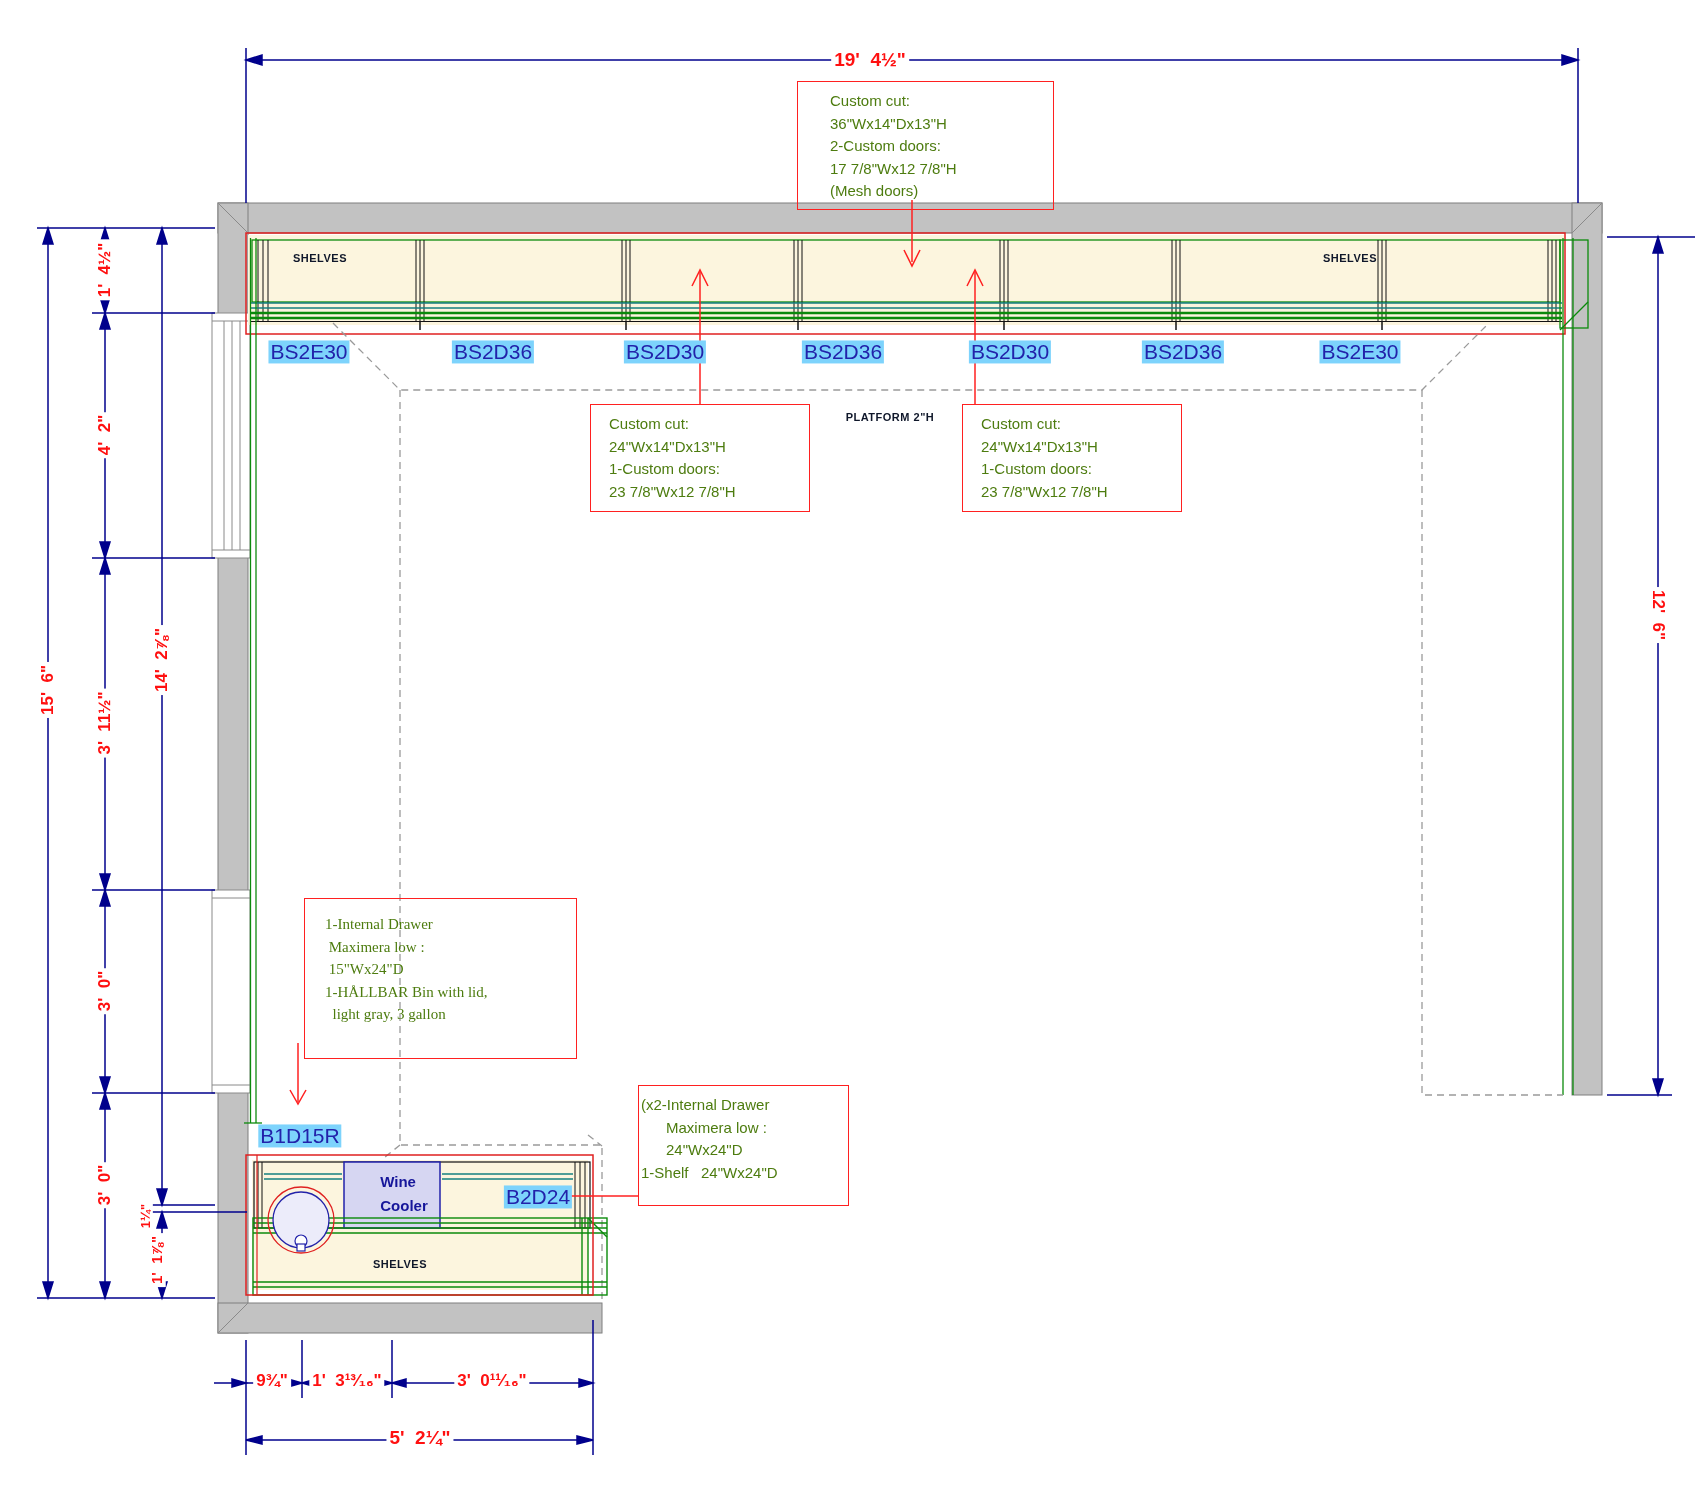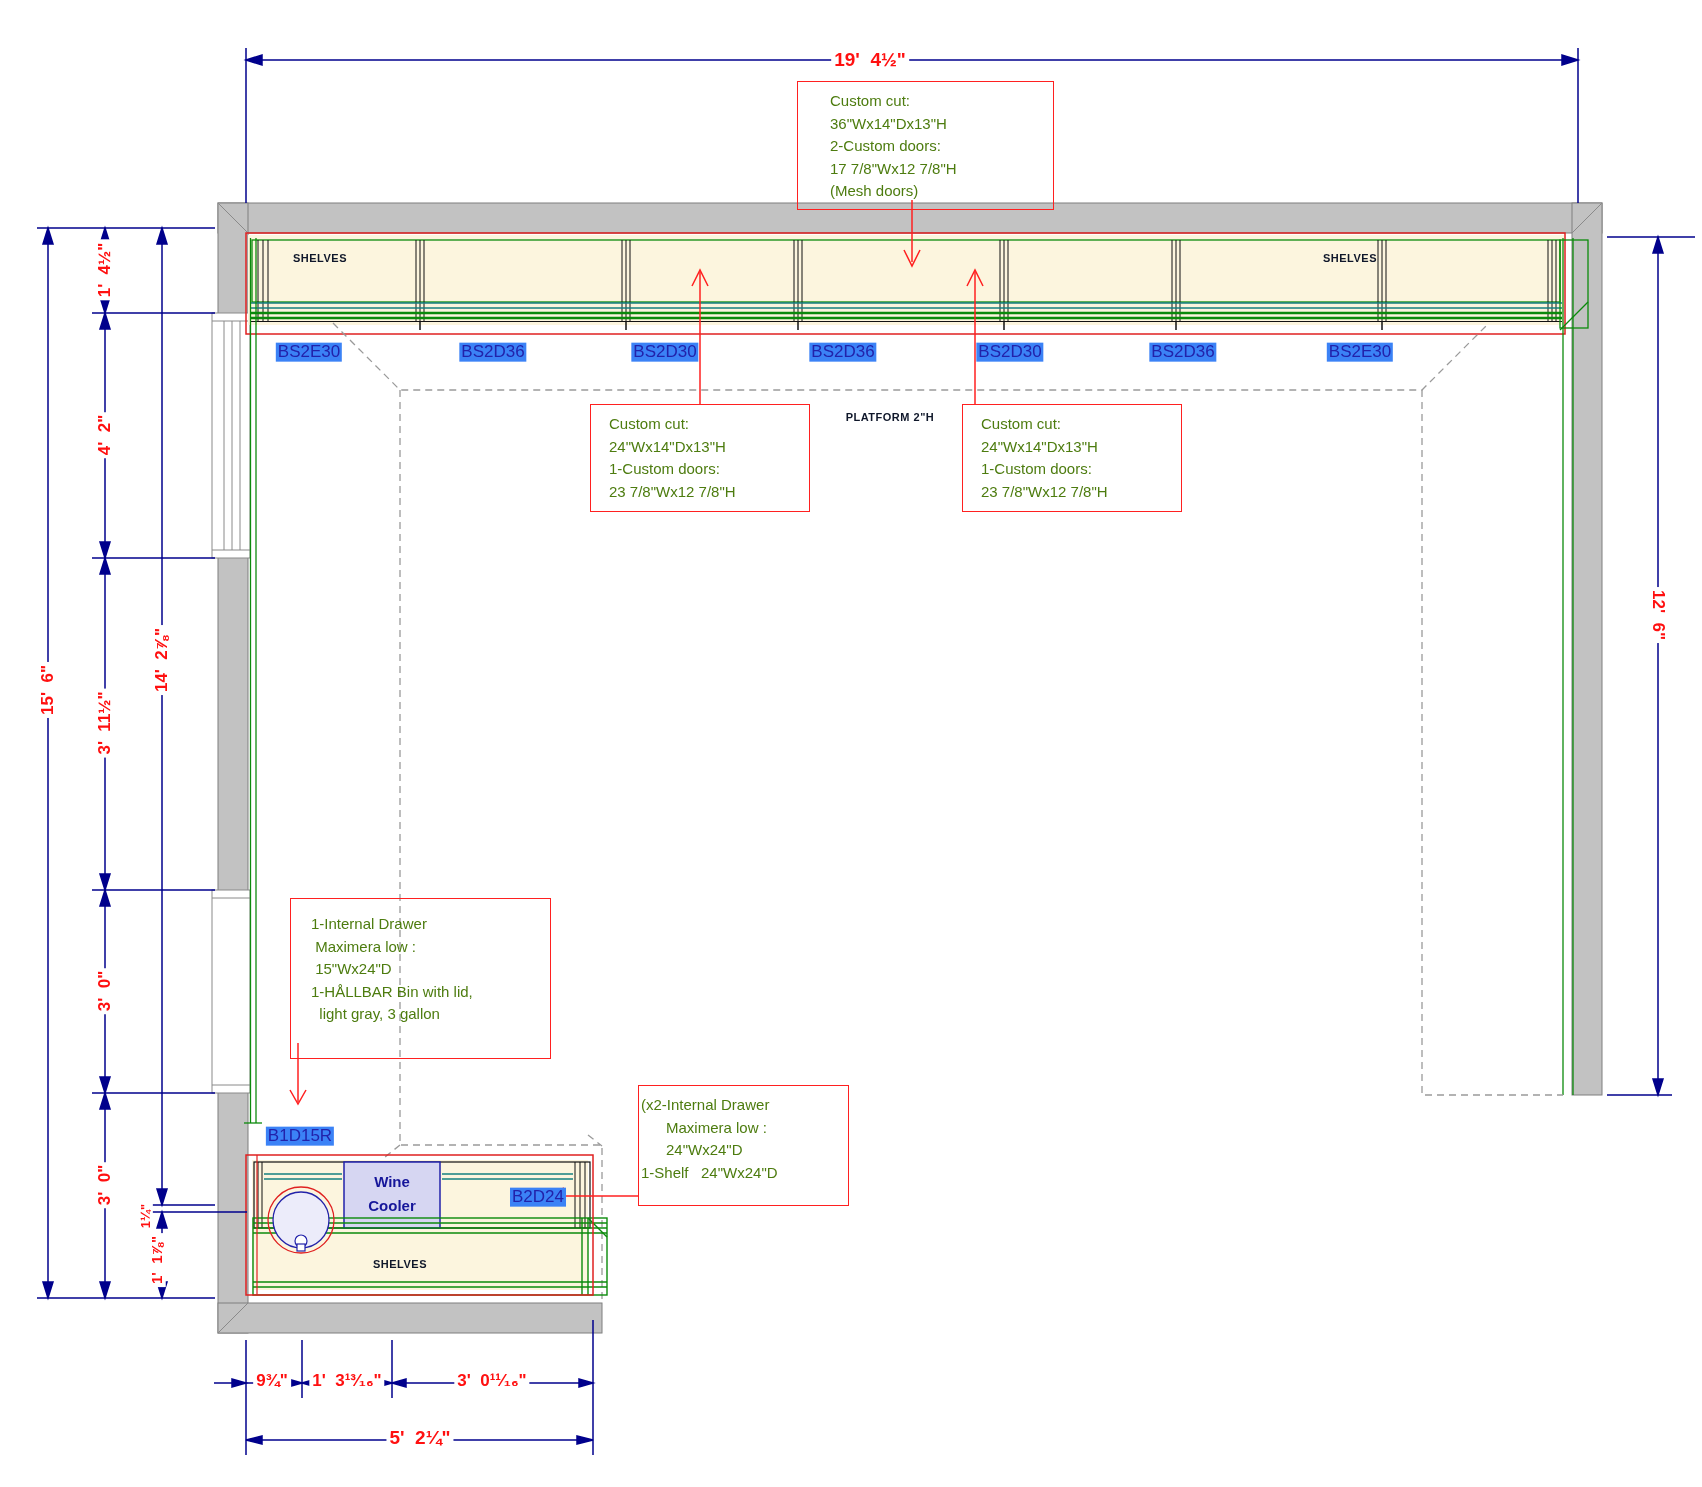--- a/index.html
+++ b/index.html
@@ -4,23 +4,23 @@
 <style>
   html,body{margin:0;padding:0;background:#fff;}
   #canvas{position:relative;width:1702px;height:1487px;background:#fff;overflow:hidden;
           font-family:"Liberation Sans","DejaVu Sans",sans-serif;}
   #plan-svg{position:absolute;left:0;top:0;}
   .txt{position:absolute;transform:translate(-50%,-50%);white-space:pre;line-height:1.1;}
   .dim{color:#FF1010;font-size:17px;font-weight:bold;background:#fff;padding:0 3px;}
   .dim-sm{font-size:13px;}
   .rot{transform:translate(-50%,-50%) rotate(-90deg);}
   .rotcw{transform:translate(-50%,-50%) rotate(90deg);}
-  .cab{color:#2222AA;font-size:17px;background:#3b82f6;padding:0 2px;}
+  .cab{color:#2222AA;font-size:21px;background:#7dd3fc;padding:0 2px;}
   .area{color:#0f172a;font-size:11px;font-weight:bold;letter-spacing:0.5px;}
-  .blue-bold{color:#16169A;font-size:15px;font-weight:bold;text-align:center;white-space:pre-line;line-height:1.6;}
+  .blue-bold{color:#16169A;font-size:15px;font-weight:bold;white-space:pre-line;line-height:1.6;margin-left:12px;}
   .ann{position:absolute;border:1.5px solid #FF2020;color:#4d7c0f;font-size:15px;
        line-height:1.5;white-space:pre;background:transparent;}
 </style>
 </head>
 <body>
 
 <div id="canvas">
 
 <svg id="plan-svg" width="1702" height="1487" viewBox="0 0 1702 1487">
 
@@ -244,21 +244,21 @@
 17 7/8"Wx12 7/8"H
 (Mesh doors)</div>
 <div class="ann" style="left:590px;top:404px;width:200px;height:98px;padding:8px 0 0 18px;">Custom cut:
 24"Wx14"Dx13"H
 1-Custom doors:
 23 7/8"Wx12 7/8"H</div>
 <div class="ann" style="left:962px;top:404px;width:200px;height:98px;padding:8px 0 0 18px;">Custom cut:
 24"Wx14"Dx13"H
 1-Custom doors:
 23 7/8"Wx12 7/8"H</div>
-<div class="ann" style="left:290px;top:898px;width:235px;height:145px;padding:14px 4px 0 20px;">1-Internal Drawer
+<div class="ann" style="left:304px;top:898px;width:235px;height:145px;padding:14px 16px 0 20px;font-family:Liberation Serif, serif;">1-Internal Drawer
  Maximera low :
  15"Wx24"D
 1-HÅLLBAR Bin with lid,
   light gray, 3 gallon</div>
 <div class="ann" style="left:638px;top:1085px;width:207px;height:111px;padding:8px 0 0 2px;">(x2-Internal Drawer
       Maximera low :
       24"Wx24"D
 1-Shelf   24"Wx24"D</div>
 
 <div class="txt dim" style="left:870px;top:60px;font-size:19px;">19'  4½"</div>

